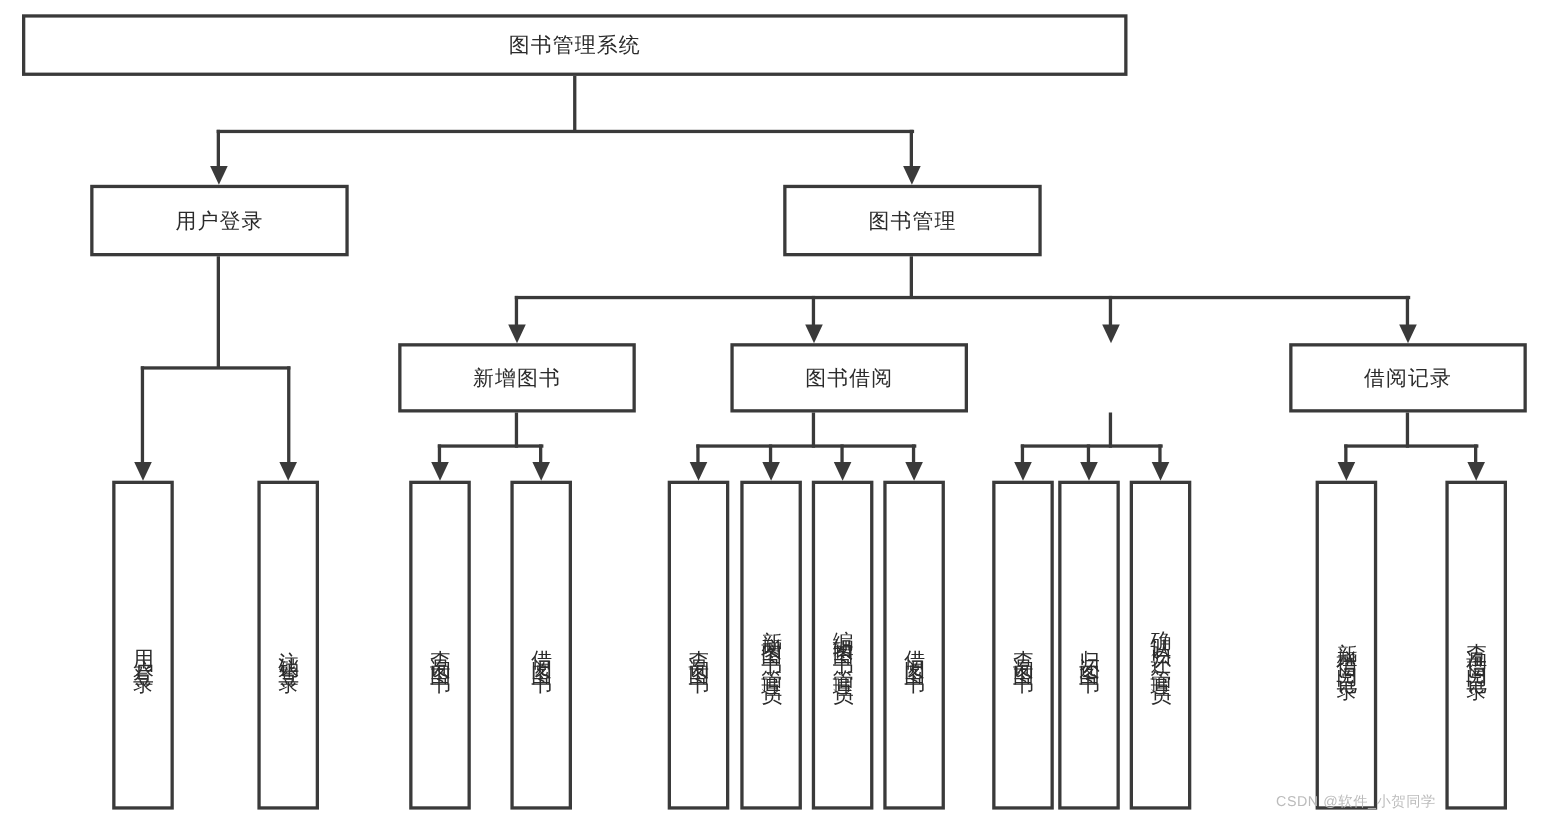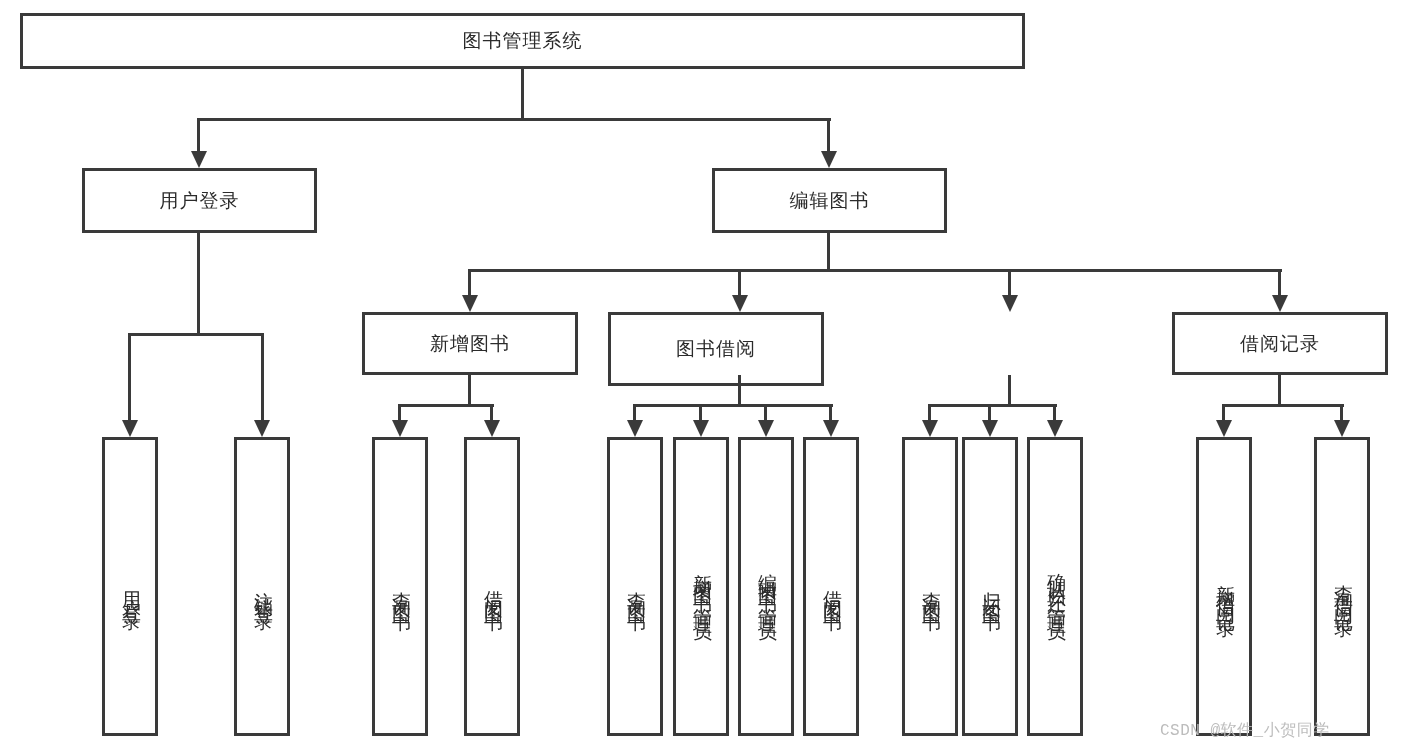--- a/index.html
+++ b/index.html
@@ -7,21 +7,20 @@
     padding: 0;
     background: #ffffff;
     font-family: "Liberation Sans", "DejaVu Sans", sans-serif;
   }
   #canvas {
     position: relative;
     width: 1405px;
     height: 747px;
     background: #ffffff;
     overflow: hidden;
-    font-family: Liberation Mono, monospace;
   }
   .node {
     position: absolute;
     box-sizing: border-box;
     border: 3px solid #3a3a3a;
     background: #ffffff;
     display: flex;
     align-items: center;
     justify-content: center;
     font-size: 19px;
@@ -51,39 +50,39 @@
     width: 0;
     height: 0;
     border-left: 8px solid transparent;
     border-right: 8px solid transparent;
     border-top: 17px solid #3a3a3a;
   }
   .watermark {
     position: absolute;
     left: 1160px;
     top: 720px;
-    font-size: 16px;
+    font-size: 13px;
     color: #bcbcbc;
     letter-spacing: 0.5px;
     white-space: nowrap;
     z-index: 10;
   }
 </style>
 </head>
 <body>
 
 <div id="canvas">
 
   <div class="node" style="left:20px; top:13px; width:1005px; height:56px;">图书管理系统</div>
 
   <div class="node" style="left:82px; top:168px; width:235px; height:65px;">用户登录</div>
-  <div class="node" style="left:712px; top:168px; width:235px; height:65px;">编辑图书</div>
+  <div class="node" style="left:712px; top:168px; width:235px; height:65px;">图书管理</div>
 
   <div class="node" style="left:362px; top:312px; width:216px; height:63px;">新增图书</div>
-  <div class="node" style="left:608px; top:312px; width:216px; height:74px;">图书借阅</div>
+  <div class="node" style="left:664px; top:312px; width:216px; height:63px;">图书借阅</div>
   <div class="node" style="left:1172px; top:312px; width:216px; height:63px;text-align:center;">借阅记录</div>
 
   <div class="node vnode" style="left:102px; top:437px; width:56px; height:299px;">用户登录</div>
   <div class="node vnode" style="left:234px; top:437px; width:56px; height:299px;">注销登录</div>
 
   <div class="node vnode" style="left:372px; top:437px; width:56px; height:299px;">查询图书</div>
   <div class="node vnode" style="left:464px; top:437px; width:56px; height:299px;">借阅图书</div>
 
   <div class="node vnode" style="left:607px; top:437px; width:56px; height:299px;">查询图书</div>
   <div class="node vnode" style="left:673px; top:437px; width:56px; height:299px;">新增图书（管理员）</div>

